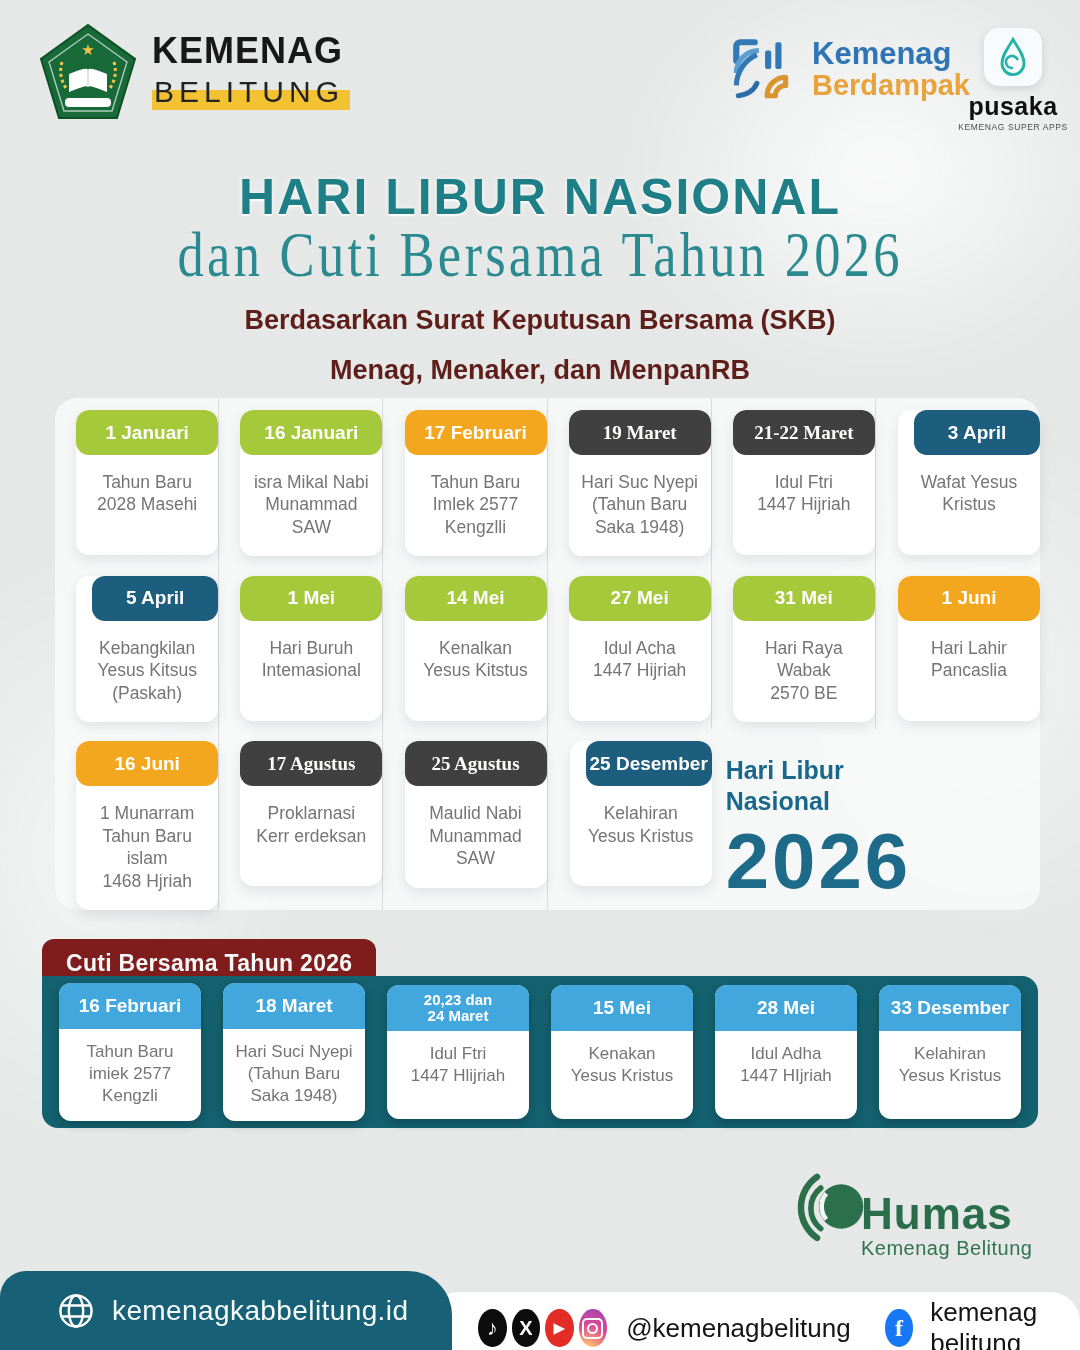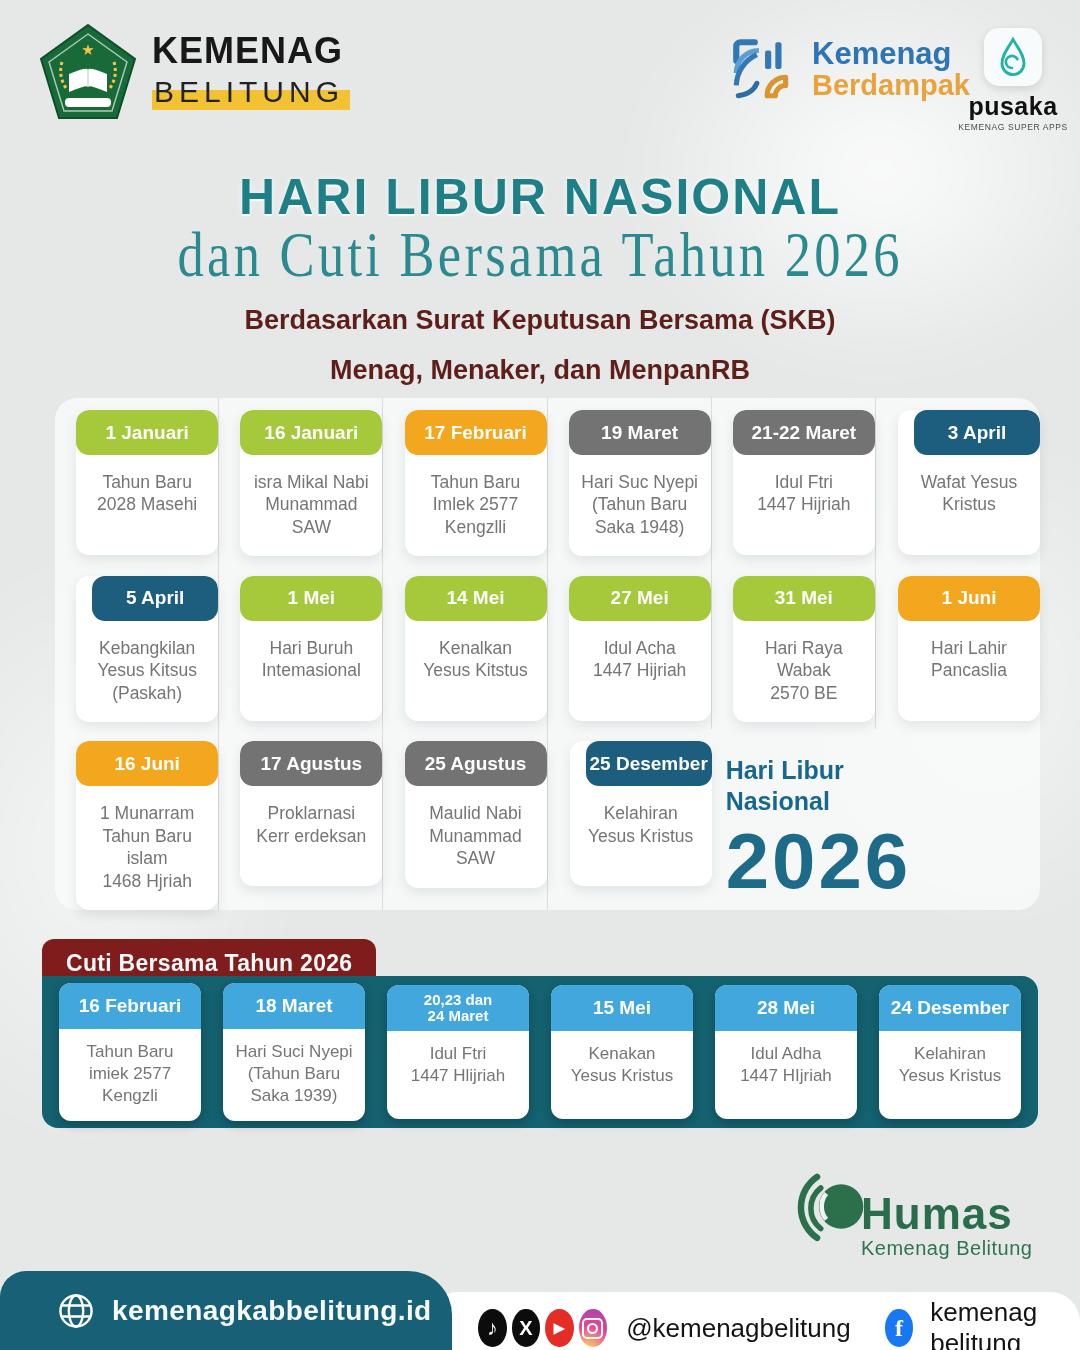--- a/index.html
+++ b/index.html
@@ -46,21 +46,21 @@
   .grid-panel{position:absolute;left:55px;top:398px;width:985px;height:512px;
     background:rgba(250,251,251,.8);border-radius:22px;
     display:grid;grid-template-columns:repeat(6,1fr);grid-template-rows:repeat(3,1fr);}
   .cell{display:flex;justify-content:flex-end;align-items:flex-start;padding-top:12px;}
   .cell.br{border-right:1px solid #d9dbdc;}
   .hcard{width:142px;background:#fff;border-radius:13px;box-shadow:0 5px 12px rgba(40,50,55,.10);overflow:hidden;}
   .hcard-head{height:45px;display:flex;align-items:center;justify-content:center;
     color:#fdfdfb;font-size:19px;font-weight:700;border-radius:13px;text-align:center;line-height:1.05;}
   .c-green{background:#a5c93b;}
   .c-orange{background:#f2a71e;}
-  .c-teal{background:#737373;}
+  .c-teal{background:#404040;font-family:Liberation Serif, serif;}
   .c-blue{background:#1d5d7e;margin-left:16px;}
   .hcard-body{padding:16px 6px 18px;min-height:66px;text-align:center;
     font-size:17.5px;color:#757575;line-height:1.28;white-space:pre-line;}
   .year-block{grid-column:5 / 7;padding:26px 0 0 14px;display:block;}
   .year-label{font-size:25px;font-weight:700;color:#19688c;line-height:1.22;}
   .year-num{margin-top:6px;font-size:78px;font-weight:700;color:#1d6b88;letter-spacing:3px;line-height:1;}
 
   
   .cuti-tab{position:absolute;left:42px;top:939px;height:48px;padding:0 24px;
     background:#7f1d1d;border-radius:12px 12px 0 0;display:flex;align-items:center;
@@ -82,21 +82,21 @@
   .humas-txt{margin-left:-6px;margin-top:24px;line-height:1;}
   .humas-name{font-size:44px;font-weight:800;color:#2a6d4a;letter-spacing:1px;}
   .humas-sub{font-size:20px;color:#2f7350;margin-top:2px;letter-spacing:.5px;}
 
   
   .footer-white{position:absolute;left:428px;top:1292px;width:652px;height:58px;
     background:#fff;border-radius:30px 30px 0 0;}
   .web-pill{position:absolute;left:0;top:1271px;width:452px;height:79px;
     background:#176076;border-radius:26px 44px 0 0;display:flex;align-items:center;gap:16px;padding-left:56px;box-sizing:border-box;}
   .web-pill svg{width:40px;height:40px;}
-  .web-text{color:#f5fafa;font-size:28px;font-weight:700;letter-spacing:.4px;}
+  .web-text{color:#f5fafa;font-size:28px;font-weight:400;letter-spacing:.4px;}
   .social-row{position:absolute;left:478px;top:1297px;display:flex;align-items:center;}
   .soc{width:38px;height:38px;border-radius:50%;display:flex;align-items:center;justify-content:center;margin-right:5px;}
   .soc.tiktok{background:#0c0c0c;color:#fff;font-size:21px;}
   .soc.xx{background:#0c0c0c;color:#fff;font-size:20px;font-weight:800;}
   .soc.yt{background:#e52d27;color:#fff;font-size:15px;}
   .soc.ig{background:radial-gradient(circle at 30% 110%,#fdc468 10%,#df4996 55%,#a445b2 95%);}
   .ig-frame{width:17px;height:17px;border:2px solid #fff;border-radius:5px;position:relative;}
   .ig-frame::after{content:"";position:absolute;left:3px;top:3px;width:7px;height:7px;border:2px solid #fff;border-radius:50%;}
   .soc.fb{background:#1877f2;color:#fff;font-size:24px;font-weight:700;font-family:"Liberation Serif",serif;}
   .handle{font-size:26px;color:#141414;margin:0 34px 0 14px;}
@@ -299,40 +299,40 @@
   <div class="ccard">
     <div class="ccard-head">16 Februari</div>
     <div class="ccard-body">Tahun Baru
 imiek 2577
 Kengzli</div>
     </div>
   <div class="ccard">
     <div class="ccard-head">18 Maret</div>
     <div class="ccard-body">Hari Suci Nyepi
 (Tahun Baru
-Saka 1939)</div>
+Saka 1948)</div>
     </div>
   <div class="ccard">
     <div class="ccard-head sm">20,23 dan
 24 Maret</div>
     <div class="ccard-body">Idul Ftri
 1447 Hlijriah</div>
     </div>
   <div class="ccard">
     <div class="ccard-head">15 Mei</div>
     <div class="ccard-body">Kenakan
 Yesus Kristus</div>
     </div>
   <div class="ccard">
     <div class="ccard-head">28 Mei</div>
     <div class="ccard-body">Idul Adha
 1447 HIjriah</div>
     </div>
   <div class="ccard">
-    <div class="ccard-head">24 Desember</div>
+    <div class="ccard-head">33 Desember</div>
     <div class="ccard-body">Kelahiran
 Yesus Kristus</div>
     </div>
 </div>
 
 <div class="humas">
   <svg viewBox="0 0 80 92">
     <path d="M26 8 A40 40 0 0 0 26 74" fill="none" stroke="#2b6f4b" stroke-width="7" stroke-linecap="round"></path>
     <path d="M30 20 A28 28 0 0 0 30 64" fill="none" stroke="#2b6f4b" stroke-width="6" stroke-linecap="round"></path>
     <circle cx="52" cy="40" r="24" fill="#2b6f4b"></circle>

